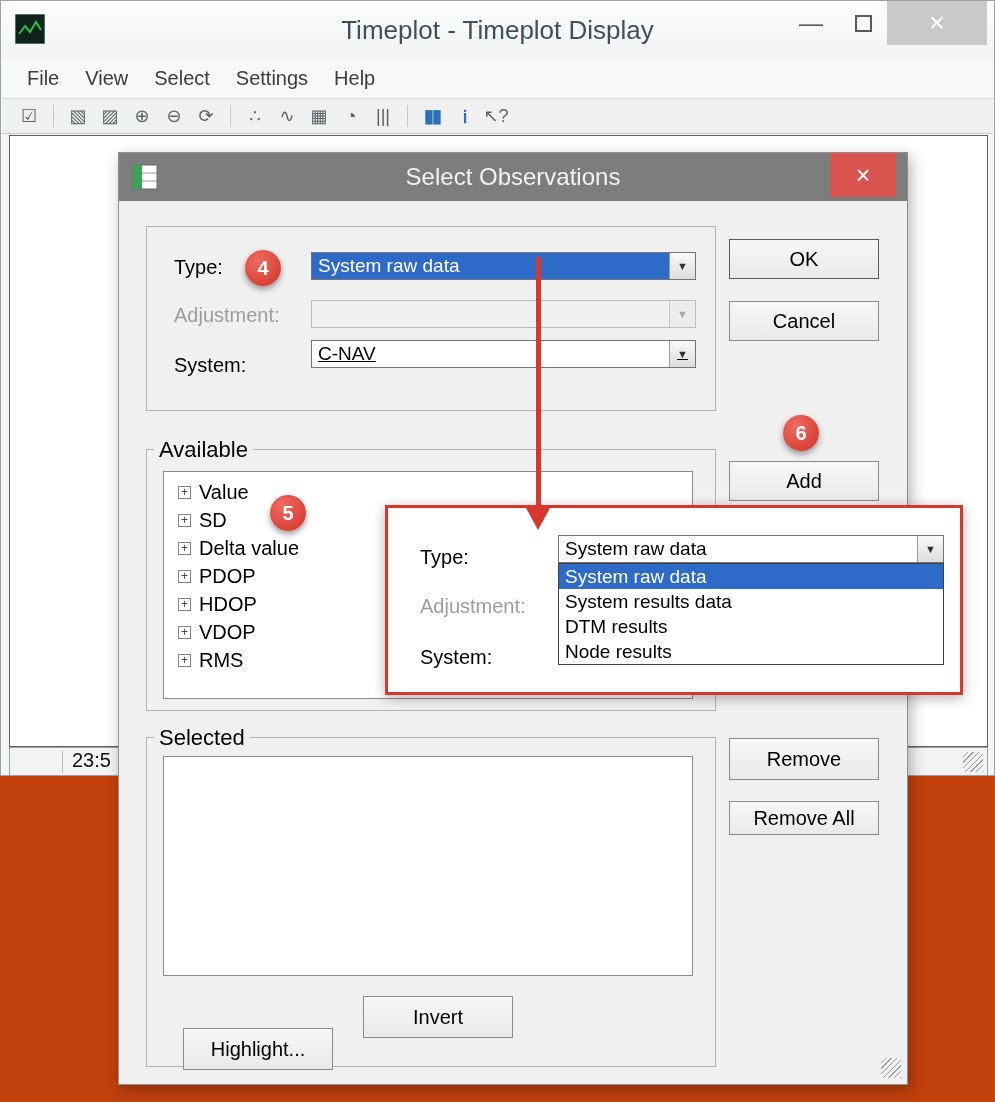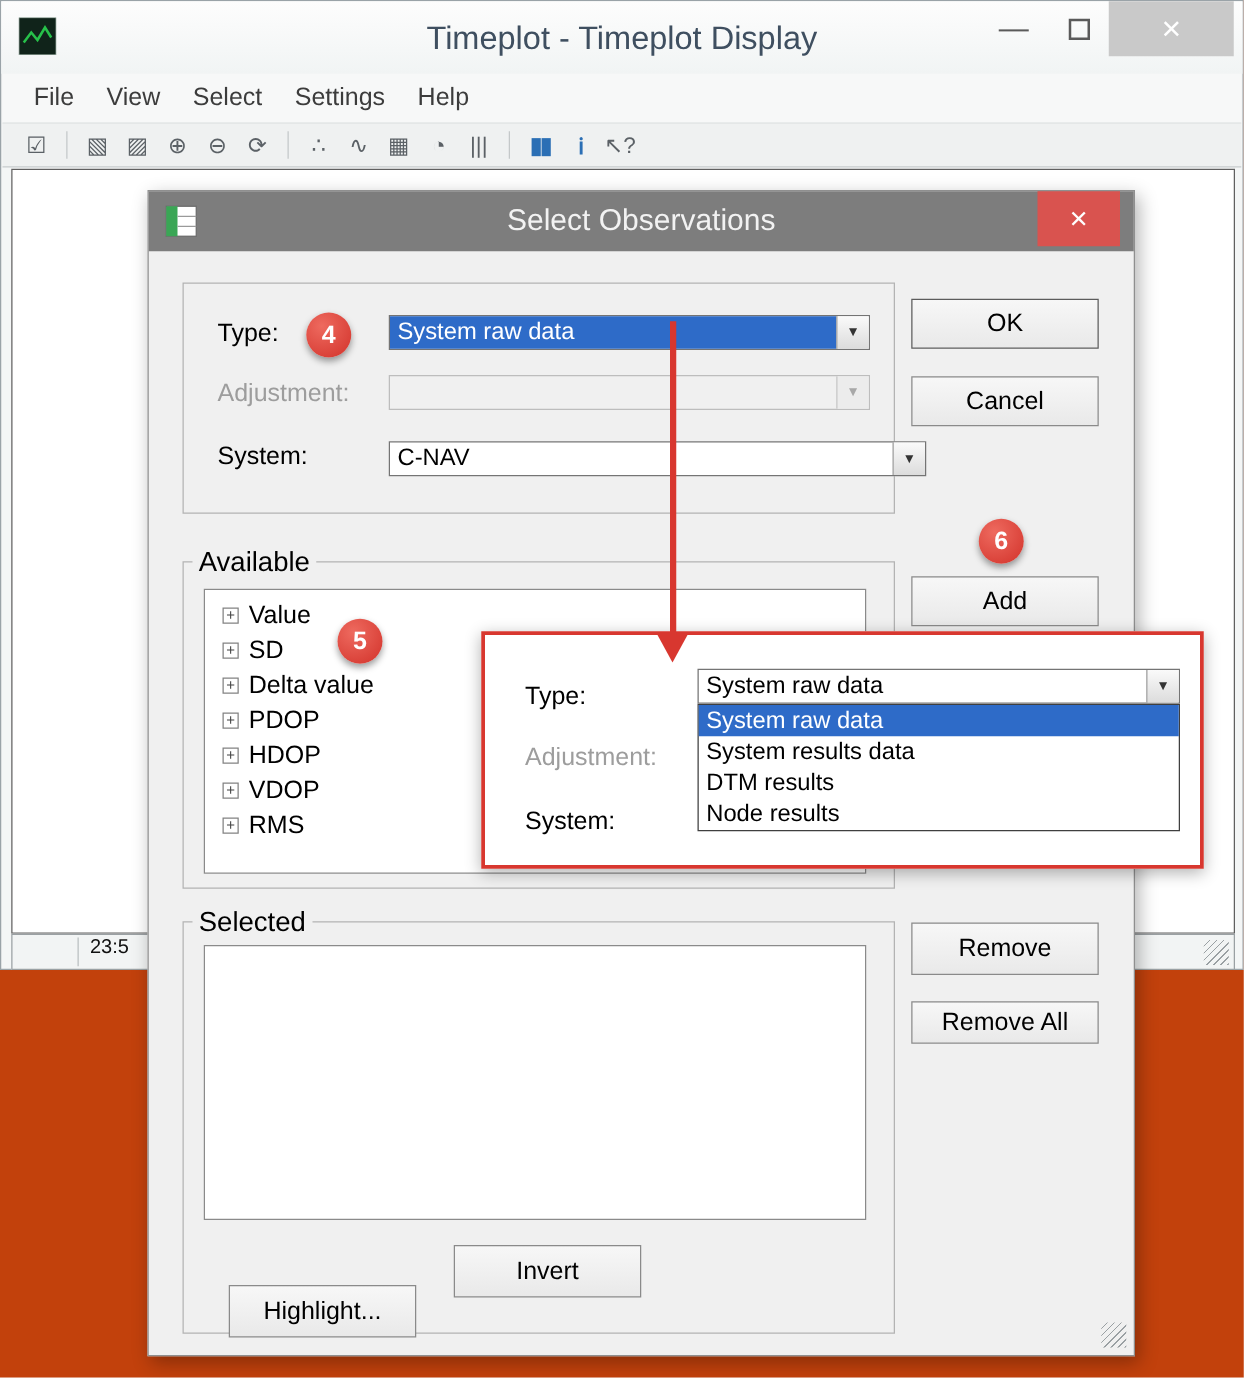--- a/index.html
+++ b/index.html
@@ -37,21 +37,21 @@
     display: flex; align-items: center; padding-left: 12px; gap: 2px; }
   .tb-icon { width: 30px; height: 28px; display: flex; align-items: center;
     justify-content: center; font-size: 18px; color: #5b6166; }
   .tb-blue { color: #2b6fb5; font-weight: bold; letter-spacing: -2px; }
   .tb-sep { width: 1px; height: 22px; background: #c4c8c9; margin: 0 7px; }
 
   .plot-area { position: absolute; left: 8px; top: 134px; width: 979px; height: 612px;
     background: #ffffff; border: 1px solid #606060; }
   .statusbar { position: absolute; left: 8px; top: 746px; width: 979px; height: 29px;
     background: #f2f4f4; border: 1px solid #9aa0a3; }
-  .status-time { position: absolute; left: 62px; top: 1px; font-size: 16px; color: #111111; }
+  .status-time { position: absolute; left: 62px; top: 1px; font-size: 20px; color: #111111; }
   .ssep { position: absolute; top: 2px; width: 1px; height: 23px; background: #b9bec0; }
   .grip { position: absolute; width: 20px; height: 20px;
     background: repeating-linear-gradient(135deg, transparent 0 3px, #9aa0a3 3px 4px); }
   .win-grip { right: 4px; bottom: 3px; }
 
   
   .dialog { position: absolute; left: 118px; top: 152px; width: 790px; height: 933px;
     background: #f0f0f0; border: 1px solid #8f8f8f;
     box-shadow: 3px 5px 14px rgba(0,0,0,.30); z-index: 10; }
   .dlg-titlebar { position: absolute; left: 0; top: 0; width: 100%; height: 48px; background: #7d7d7d; }
@@ -79,21 +79,21 @@
   .combo .val { flex: 1; font-size: 19px; line-height: 26px; padding: 0 6px; color: #000000;
     white-space: nowrap; overflow: hidden; }
   .combo .val.hl { background: #2e6bc8; color: #ffffff; }
   .combo .arr { width: 26px; border-left: 1px solid #9a9a9a;
     background: linear-gradient(#fafafa, #dcdcdc); display: flex; align-items: center;
     justify-content: center; font-size: 11px; color: #333333; }
   .combo.disabled { background: #f0f0f0; border-color: #bdbdbd; }
   .combo.disabled .arr { color: #a8a8a8; background: #ececec; border-left-color: #c6c6c6; }
   .combo-type { left: 192px; top: 99px;  width: 385px; }
   .combo-adj  { left: 192px; top: 147px; width: 385px; }
-  .combo-sys  { left: 192px; top: 200px; width: 430px; }
+  .combo-sys  { left: 192px; top: 187px; width: 385px; text-decoration: underline; }
 
   .pushbtn { position: absolute; width: 150px; height: 40px;
     background: linear-gradient(#f7f7f7, #e9e9e9); border: 1px solid #8a8a8a;
     font-size: 20px; color: #000000; display: flex; align-items: center; justify-content: center; }
   .btn-ok        { left: 610px; top: 86px;  border-color: #5c5c5c; }
   .btn-cancel    { left: 610px; top: 148px; }
   .btn-add       { left: 610px; top: 308px; }
   .btn-remove    { left: 610px; top: 585px; height: 42px; }
   .btn-removeall { left: 610px; top: 648px; height: 34px; }
   .btn-highlight { left: 64px;  top: 875px; height: 42px; }

